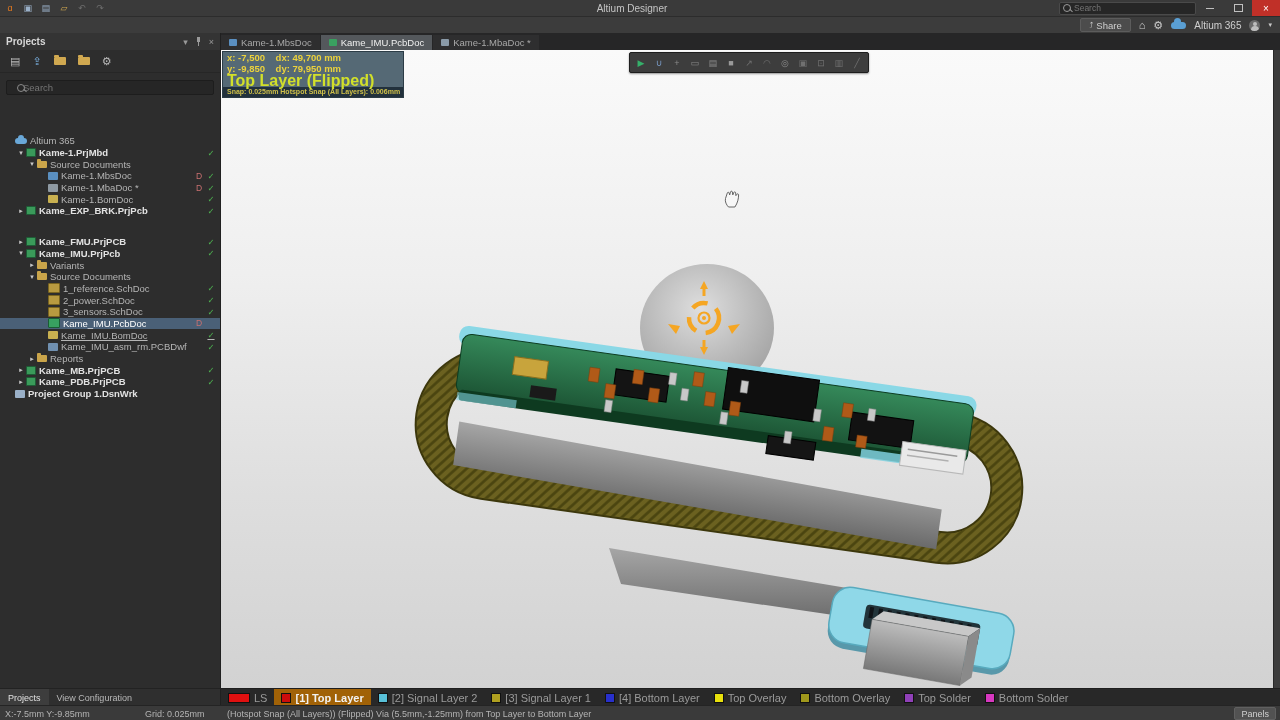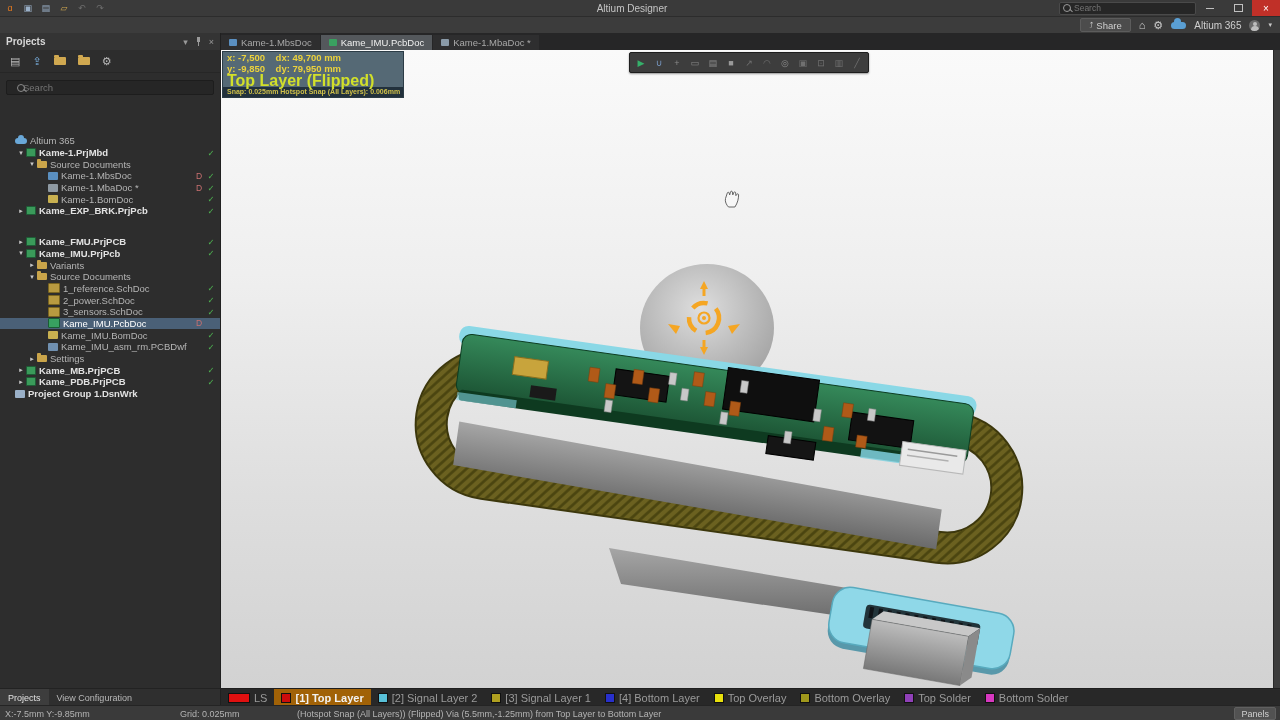--- a/index.html
+++ b/index.html
@@ -113,21 +113,21 @@
 
   
   #layerbar{position:absolute;left:221px;top:688px;right:0;height:17px;background:#282828;display:flex;align-items:center;border-top:1px solid #1e1e1e;}
   .layer-item{display:flex;align-items:center;gap:4px;height:100%;padding:0 7px;font-size:11px;color:#9a9a9a;white-space:nowrap;}
   .layer-item.active{background:#a16207;color:#f2f2f2;font-weight:bold;}
   .lsq{width:8px;height:8px;border:1px solid #111;flex:none;}
   .lsq.wide{width:20px;}
 
   
   #statusbar{position:absolute;left:0;top:705px;right:0;height:15px;background:#3a3a3a;border-top:1px solid #242424;
-             display:flex;align-items:center;font-size:9px;color:#b4b4b4;gap:35px;}
+             display:flex;align-items:center;font-size:9px;color:#b4b4b4;}
   #sb-coords{padding-left:5px;width:140px;}
   #sb-grid{width:82px;}
   #sb-info{flex:1;white-space:nowrap;overflow:hidden;}
   #panels-btn{margin-right:4px;background:#525252;border:1px solid #606060;border-radius:2px;color:#d0d0d0;
               font-size:9px;padding:0 6px;height:11px;display:flex;align-items:center;}
 </style>
 </head>
 <body>
 
 <div id="window">
@@ -308,40 +308,40 @@
           <span class="t-check">✓</span>
         </div>
         <div class="tree-row selected" style="padding-left: 38px;">
           <span class="t-arrow"></span>
           <span class="ti ti-pcbdoc"></span>
           <span class="t-label">Kame_IMU.PcbDoc</span>
           <span class="t-fill"></span>
           <span class="t-badge">D</span>
           <span class="t-check"></span>
         </div>
-        <div class="tree-row" style="padding-left: 38px;">
+        <div class="tree-row" style="padding-left: 38px; text-decoration: underline;">
           <span class="t-arrow"></span>
           <span class="ti ti-bomdoc"></span>
           <span class="t-label">Kame_IMU.BomDoc</span>
           <span class="t-fill"></span>
           <span class="t-badge"></span>
           <span class="t-check">✓</span>
         </div>
         <div class="tree-row" style="padding-left: 38px;">
           <span class="t-arrow"></span>
           <span class="ti ti-dwf"></span>
           <span class="t-label">Kame_IMU_asm_rm.PCBDwf</span>
           <span class="t-fill"></span>
           <span class="t-badge"></span>
           <span class="t-check">✓</span>
         </div>
         <div class="tree-row" style="padding-left: 27px;">
           <span class="t-arrow">▸</span>
           <span class="ti ti-folder"></span>
-          <span class="t-label">Settings</span>
+          <span class="t-label">Reports</span>
           <span class="t-fill"></span>
           <span class="t-badge"></span>
           <span class="t-check"></span>
         </div>
         <div class="tree-row" style="padding-left: 16px;">
           <span class="t-arrow">▸</span>
           <span class="ti ti-project"></span>
           <span class="t-label bold">Kame_MB.PrjPCB</span>
           <span class="t-fill"></span>
           <span class="t-badge"></span>

